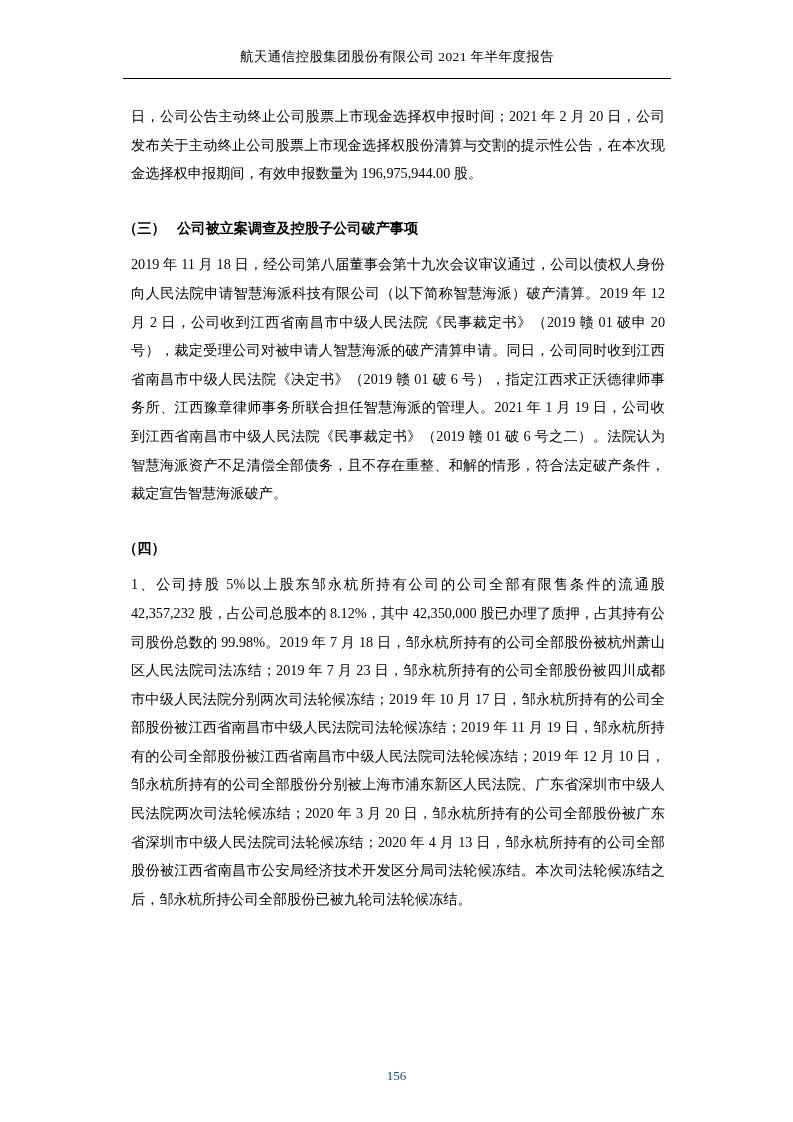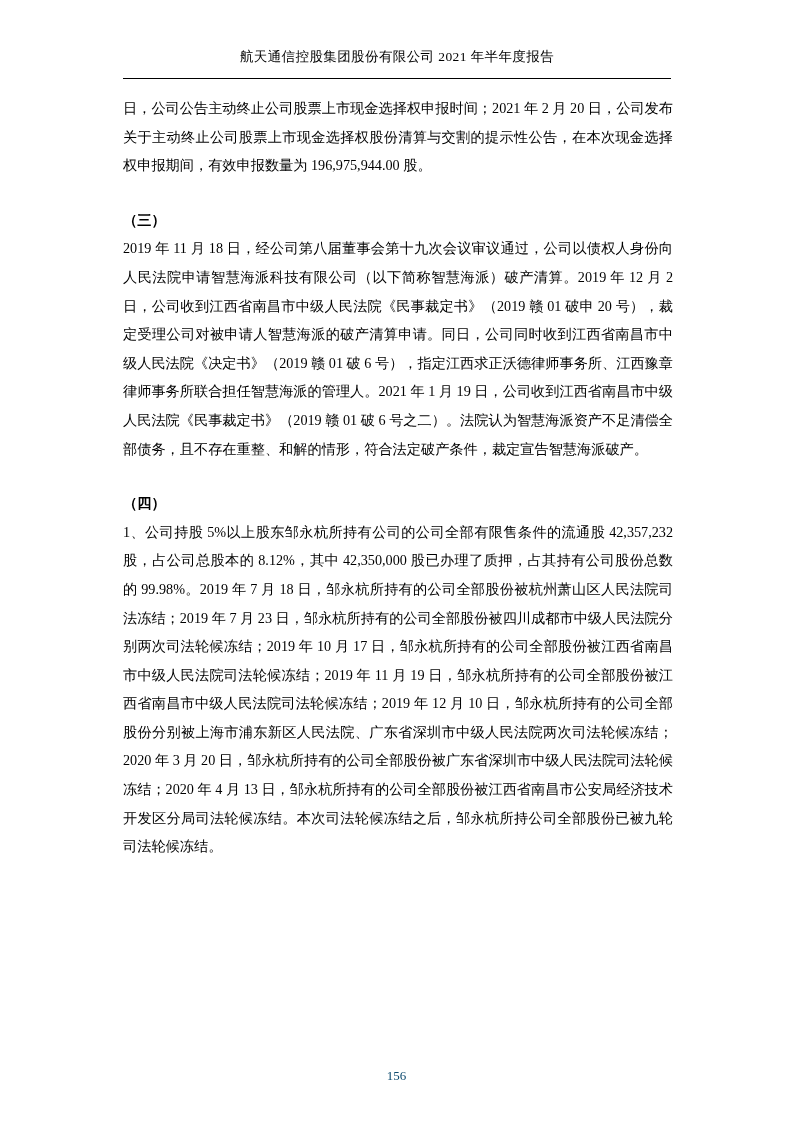--- a/index.html
+++ b/index.html
@@ -38,21 +38,21 @@
     width: 548px;
     border-top: 1.6px solid #000;
   }
   .content {
     position: absolute;
     top: 94px;
     left: 123px;
     width: 550px;
   }
   p.body-text {
-    margin: 0;
+    margin: 8px;
     font-size: 14.2px;
     line-height: 28.6px;
     text-align: justify;
     text-justify: inter-ideograph;
     text-indent: 0;
   }
   .sec-heading {
     margin: 0;
     font-size: 14.2px;
     line-height: 28.6px;
@@ -87,20 +87,21 @@
 
   <div class="header">航天通信控股集团股份有限公司 2021 年半年度报告</div>
   <div class="header-rule"></div>
 
   <div class="content">
 
     <p class="body-text">日，公司公告主动终止公司股票上市现金选择权申报时间；2021 年 2 月 20 日，公司发布关于主动终止公司股票上市现金选择权股份清算与交割的提示性公告，在本次现金选择权申报期间，有效申报数量为 196,975,944.00 股。</p>
 
     <div class="sec-heading gap-before">
       <span class="sec-num">（三）</span>
+      <span class="sec-title">公司被立案调查及控股子公司破产事项</span>
     </div>
 
     <p class="body-text">2019 年 11 月 18 日，经公司第八届董事会第十九次会议审议通过，公司以债权人身份向人民法院申请智慧海派科技有限公司（以下简称智慧海派）破产清算。2019 年 12 月 2 日，公司收到江西省南昌市中级人民法院《民事裁定书》（2019 赣 01 破申 20 号），裁定受理公司对被申请人智慧海派的破产清算申请。同日，公司同时收到江西省南昌市中级人民法院《决定书》（2019 赣 01 破 6 号），指定江西求正沃德律师事务所、江西豫章律师事务所联合担任智慧海派的管理人。2021 年 1 月 19 日，公司收到江西省南昌市中级人民法院《民事裁定书》（2019 赣 01 破 6 号之二）。法院认为智慧海派资产不足清偿全部债务，且不存在重整、和解的情形，符合法定破产条件，裁定宣告智慧海派破产。</p>
 
     <div class="sec-heading gap-before">
       <span class="sec-num">（四）</span>
     </div>
 
     <p class="body-text">1、公司持股 5%以上股东邹永杭所持有公司的公司全部有限售条件的流通股 42,357,232 股，占公司总股本的 8.12%，其中 42,350,000 股已办理了质押，占其持有公司股份总数的 99.98%。2019 年 7 月 18 日，邹永杭所持有的公司全部股份被杭州萧山区人民法院司法冻结；2019 年 7 月 23 日，邹永杭所持有的公司全部股份被四川成都市中级人民法院分别两次司法轮候冻结；2019 年 10 月 17 日，邹永杭所持有的公司全部股份被江西省南昌市中级人民法院司法轮候冻结；2019 年 11 月 19 日，邹永杭所持有的公司全部股份被江西省南昌市中级人民法院司法轮候冻结；2019 年 12 月 10 日，邹永杭所持有的公司全部股份分别被上海市浦东新区人民法院、广东省深圳市中级人民法院两次司法轮候冻结；2020 年 3 月 20 日，邹永杭所持有的公司全部股份被广东省深圳市中级人民法院司法轮候冻结；2020 年 4 月 13 日，邹永杭所持有的公司全部股份被江西省南昌市公安局经济技术开发区分局司法轮候冻结。本次司法轮候冻结之后，邹永杭所持公司全部股份已被九轮司法轮候冻结。</p>
 

